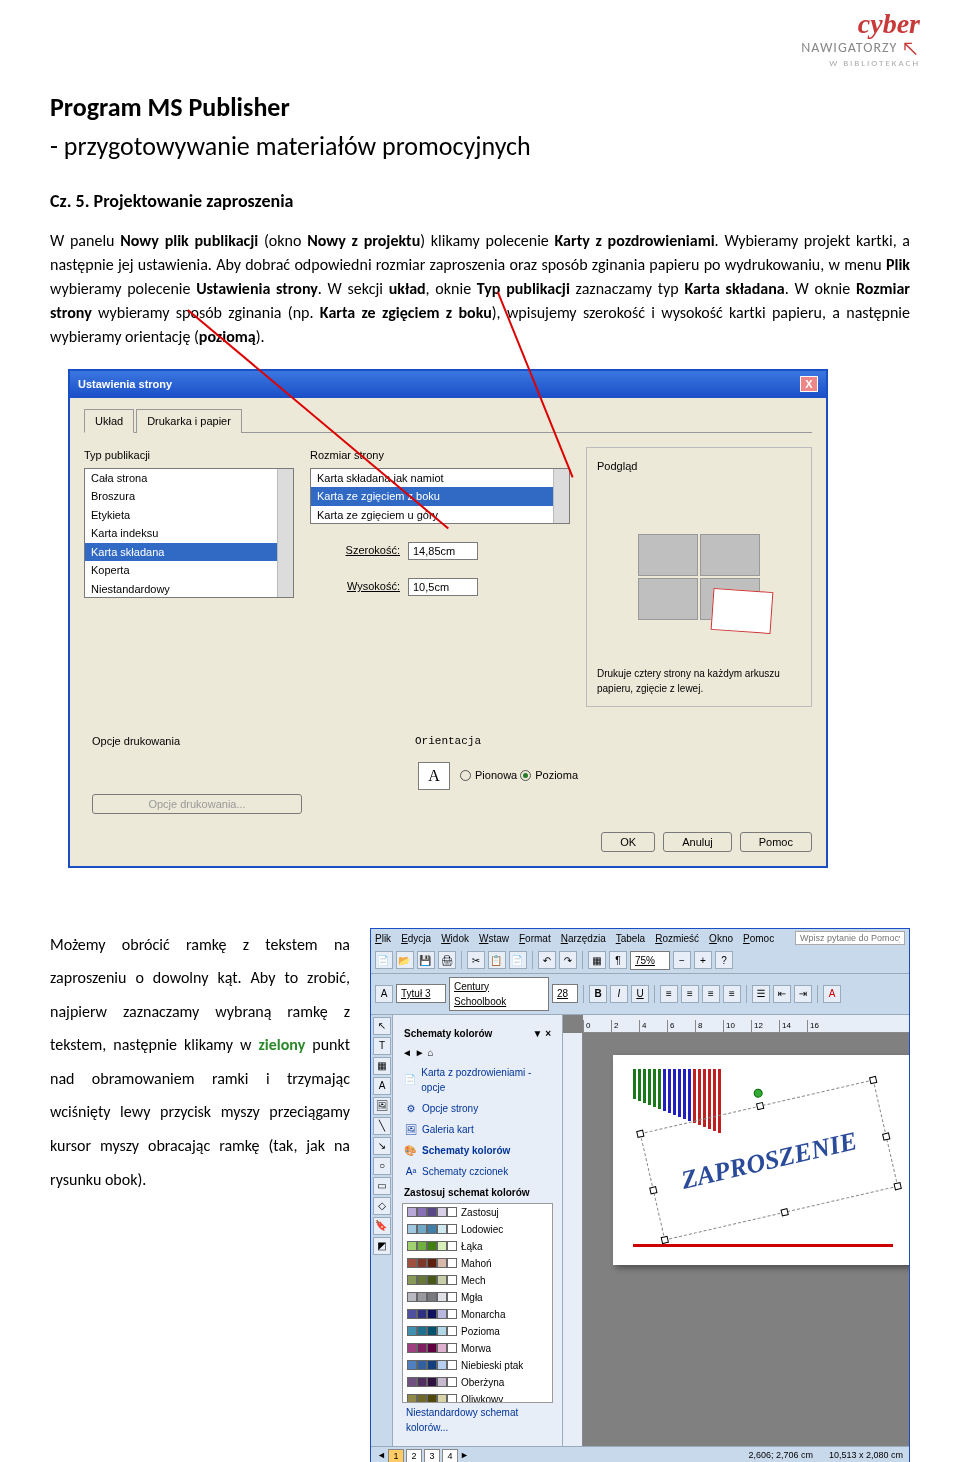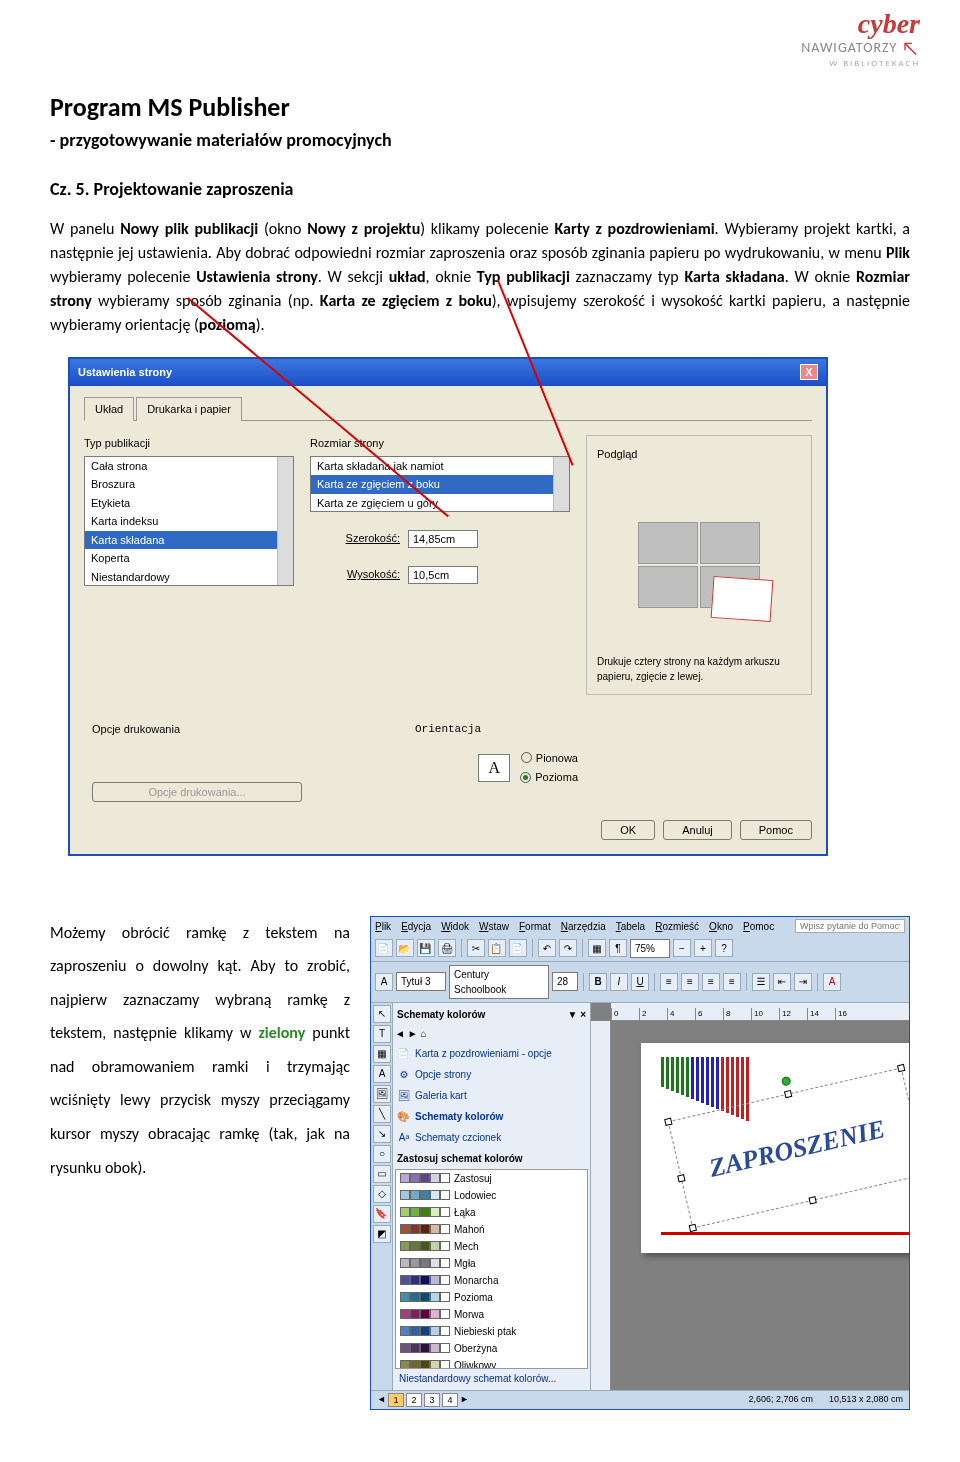--- a/index.html
+++ b/index.html
@@ -15,21 +15,21 @@
   .page { padding: 40px 50px; position: relative; }
   .logo {
     position: absolute; top: 10px; right: 40px;
     text-align: right; line-height: 1;
   }
   .logo-cyber { font-family: cursive; font-style: italic; font-size: 28px; color: #c83a3a; font-weight: bold; }
   .logo-naw { font-size: 14px; color: #888; letter-spacing: 1px; display: flex; align-items: center; }
   .logo-cursor { color: #c83a3a; font-size: 20px; margin-left: 4px; }
   .logo-sub { font-size: 9px; color: #aaa; letter-spacing: 2px; }
   h1 { font-size: 26px; font-weight: bold; margin-top: 48px; }
-  .subtitle { font-size: 18px; font-weight: bold; }
+  .subtitle { font-size: 26px; font-weight: normal; }
   h2 { font-size: 18px; font-weight: bold; margin: 22px 0 14px; }
   p { text-align: justify; margin-bottom: 10px; }
   b { font-weight: bold; }
   .green { color: #2a8a2a; font-weight: bold; }
 
   
   .dialog-wrap { position: relative; margin: 20px 0 60px 18px; }
   .arrow-line { position: absolute; background: #d00; height: 1.5px; transform-origin: left center; z-index: 20; }
   .dialog {
     width: 760px; border: 2px solid #1a4ec7; background: #ece9d8;
@@ -65,21 +65,21 @@
   .preview-box { margin-top: 10px; }
   .preview-grid { display: grid; grid-template-columns: 60px 60px; grid-template-rows: 42px 42px; gap: 2px; position: relative; }
   .preview-cell { background: #bfbfbf; border: 1px solid #999; }
   .preview-fold { position: absolute; right: -12px; bottom: -12px; width: 60px; height: 42px; background: #fff; border: 1px solid #c33; transform: rotate(4deg); }
   .preview-text { font-size: 10px; text-align: left; width: 100%; }
   .section2 { display: flex; margin-top: 26px; gap: 16px; }
   .sec2-left { width: 210px; margin-left: 8px; }
   .sec2-mid { width: 260px; display: flex; flex-direction: column; align-items: flex-end; }
   .orient { display: flex; align-items: center; gap: 10px; margin-top: 8px; }
   .orient-icon { width: 32px; height: 28px; border: 1px solid #7a7a7a; background: #fff; display: flex; align-items: center; justify-content: center; font-family: serif; font-size: 16px; }
-  .radio-col { display: flex; flex-direction: column; gap: 3px; align-items: flex-end; }
+  .radio-col { display: flex; flex-direction: row; gap: 3px; align-items: flex-end; }
   .radio { display: flex; align-items: center; gap: 4px; }
   .radio-dot { width: 11px; height: 11px; border: 1px solid #555; border-radius: 50%; display: flex; align-items: center; justify-content: center; }
   .radio-dot.sel::after { content:''; width:5px; height:5px; background:#2a7a2a; border-radius:50%; }
   .btn-row { display: flex; justify-content: flex-end; gap: 8px; margin-top: 18px; }
   .win-btn { padding: 3px 18px; border: 1px solid #7a7a7a; background: #ece9d8; border-radius: 3px; font-size: 11px; }
   .win-btn.disabled { color: #999; }
 
   
   .bottom { display: flex; gap: 20px; margin-top: 40px; }
   .bottom-text { width: 300px; }
@@ -94,24 +94,24 @@
   .win-ctrls { display: flex; gap: 2px; }
   .win-ctrl { width: 18px; height: 14px; border: 1px solid #fff; background: #5a8ae0; text-align: center; line-height: 12px; font-size: 9px; }
   .win-ctrl.close { background: #e88; }
   .menubar { background: #c9d9ec; padding: 2px 4px; display: flex; gap: 10px; font-size: 10px; align-items: center; }
   .menubar span { text-decoration: underline; text-decoration-color: transparent; }
   .menubar .u { text-decoration: underline; }
   .help-box { margin-left: auto; background: #fff; border: 1px solid #aaa; padding: 1px 4px; font-size: 9px; color: #888; width: 110px; }
   .toolbar { background: #c9d9ec; padding: 3px 4px; display: flex; gap: 3px; align-items: center; border-bottom: 1px solid #9ab; flex-wrap: nowrap; overflow: hidden; }
   .tb-icon { width: 18px; height: 18px; border: 1px solid #9ab; background: #e8eef7; display: flex; align-items: center; justify-content: center; font-size: 10px; }
   .tb-sep { width: 1px; height: 18px; background: #9ab; margin: 0 2px; }
-  .tb-combo { border: 1px solid #7a7a7a; background: #fff; padding: 1px 4px; font-size: 10px; }
+  .tb-combo { border: 1px solid #7a7a7a; background: #fff; padding: 1px 4px; font-size: 10px; text-decoration: underline; }
   .app-body { display: flex; }
   .side-tools { width: 22px; background: #c9d9ec; display: flex; flex-direction: column; gap: 2px; padding: 2px; border-right: 1px solid #9ab; }
-  .task-pane { width: 198px; background: #e8eef7; border-right: 1px solid #9ab; padding: 2px; font-size: 10px; }
+  .task-pane { width: 170px; background: #e8eef7; border-right: 1px solid #9ab; padding: 9px; font-size: 10px; }
   .task-title { display: flex; justify-content: space-between; align-items: center; font-weight: bold; padding: 2px; }
   .task-section { display: flex; align-items: center; gap: 4px; padding: 3px 2px; color: #003399; }
   .task-icon { width: 14px; height: 14px; display: inline-flex; align-items: center; justify-content: center; font-size: 10px; }
   .scheme-label { padding: 3px 2px; font-weight: bold; font-size: 10px; }
   .scheme-list { background: #fff; border: 1px solid #999; height: 200px; overflow: hidden; position: relative; }
   .scheme-row { display: flex; align-items: center; gap: 4px; padding: 1px 4px; }
   .swatch-strip { display: flex; }
   .swatch { width: 10px; height: 10px; border: 1px solid #666; }
   .canvas-area { flex: 1; background: #808080; position: relative; overflow: hidden; }
   .ruler-h { position: absolute; top: 0; left: 20px; right: 0; height: 18px; background: #e8eef7; border-bottom: 1px solid #888; font-size: 8px; display: flex; align-items: flex-end; }

